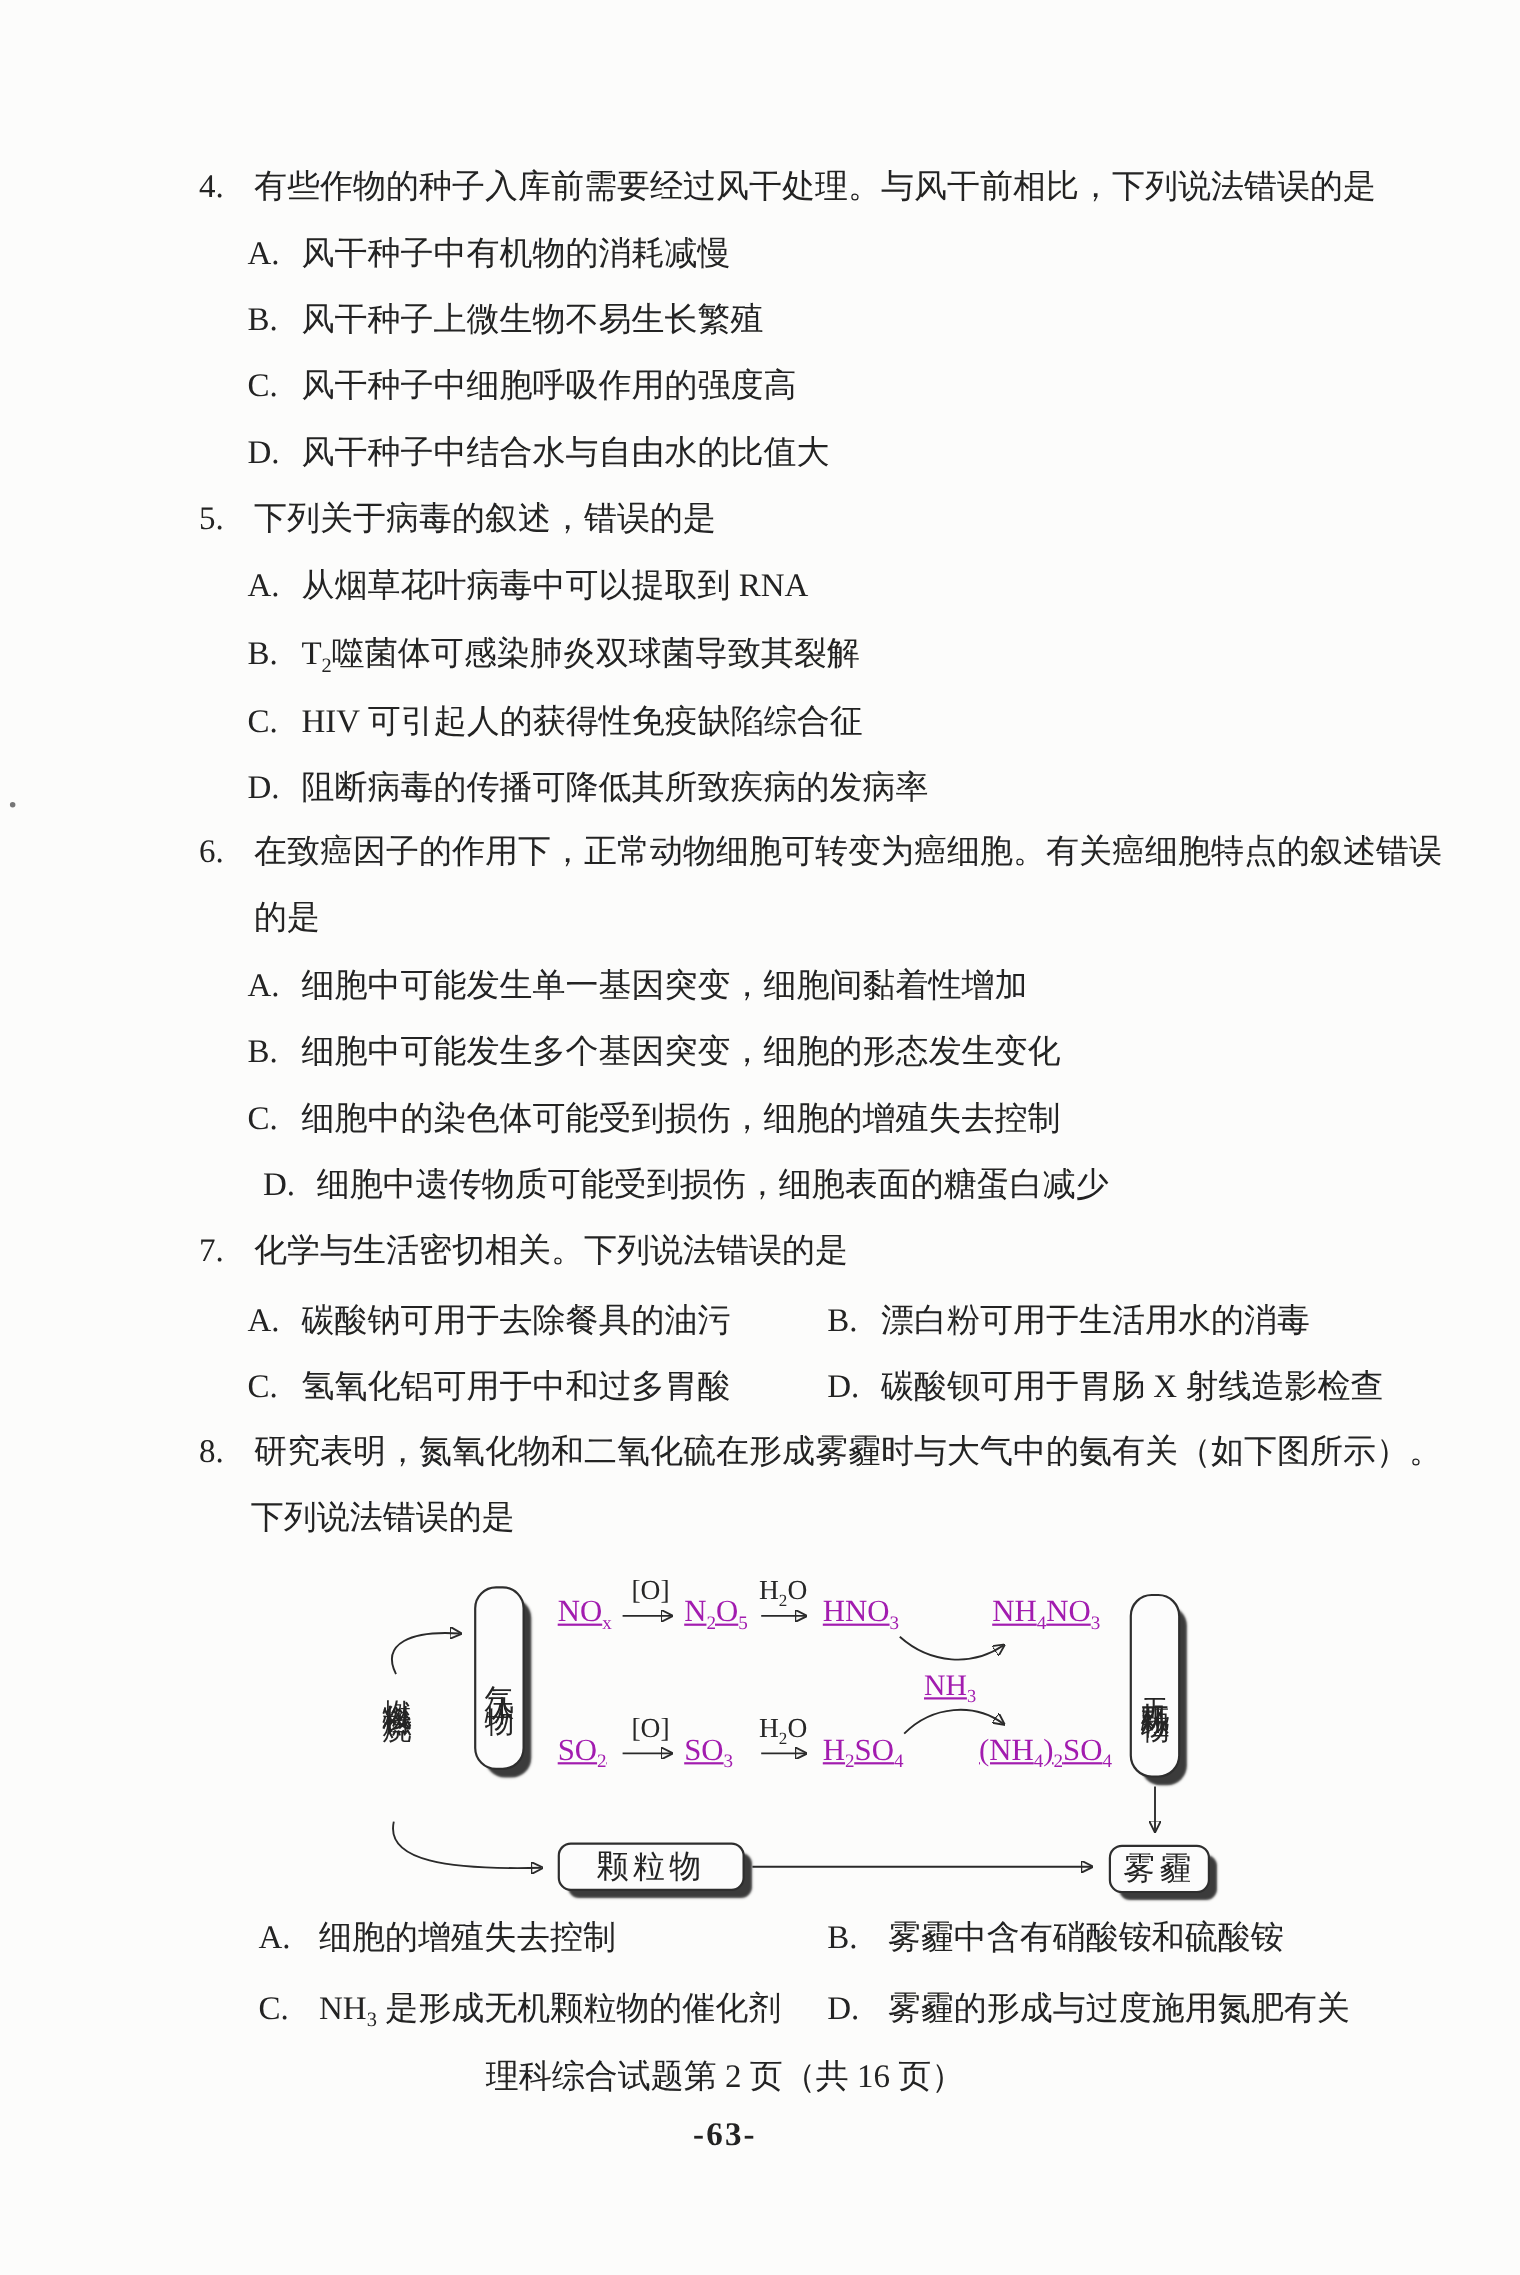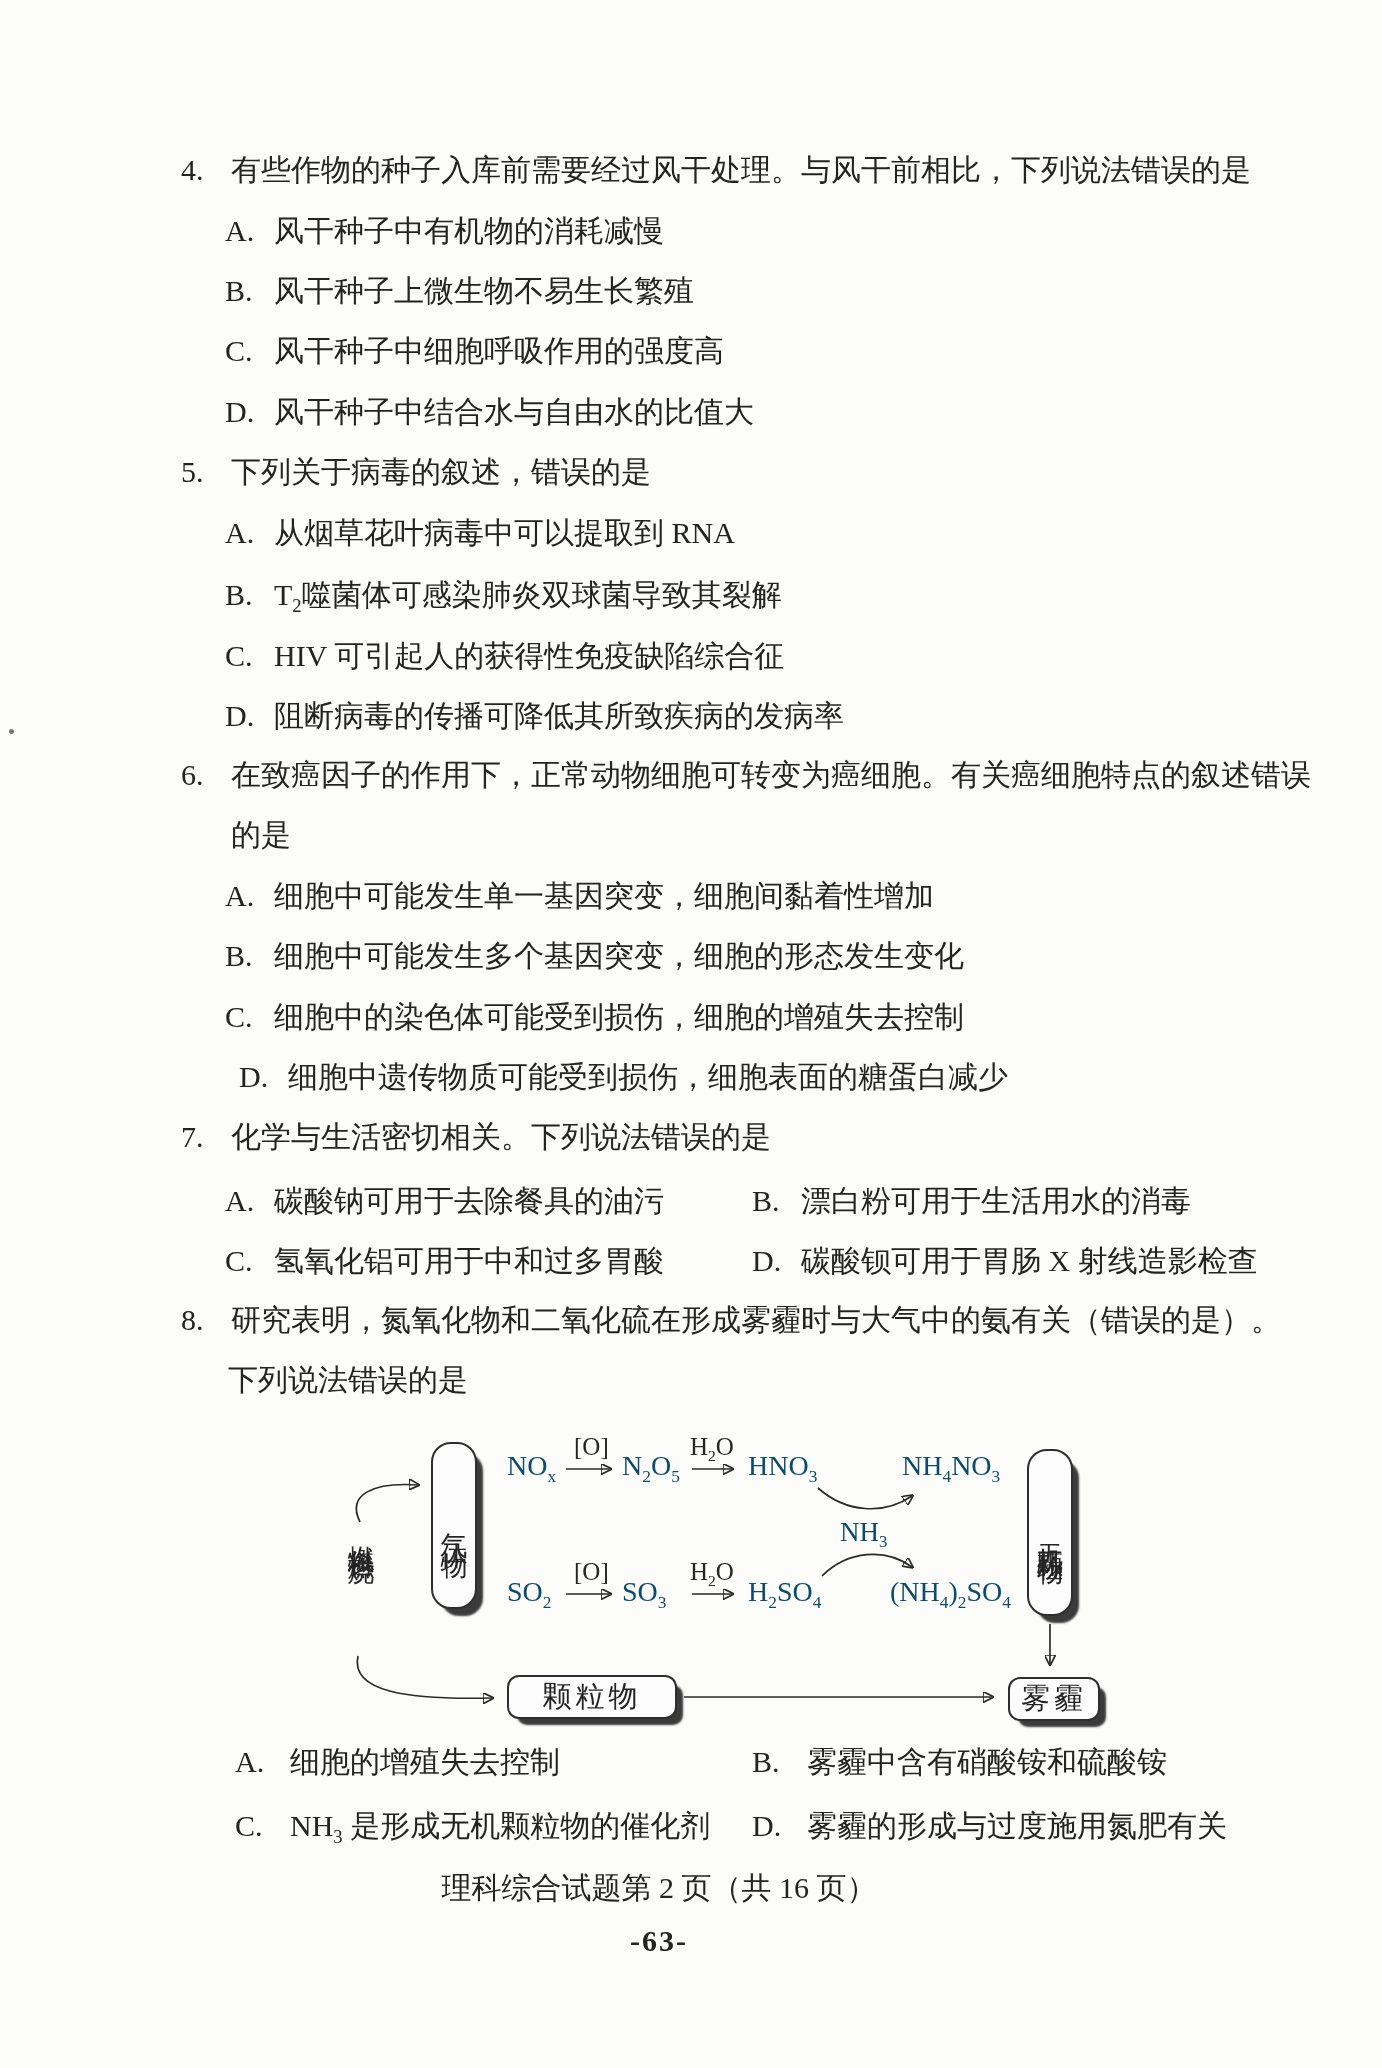--- a/index.html
+++ b/index.html
@@ -17,21 +17,21 @@
     font-size:30px; line-height:38px; color:#232323;margin-left:22px;
   }
   .num { display:inline-block; width:50px; }
   .lbl { display:inline-block; width:49px; }
   .lbl8 { display:inline-block; width:55px; }
   .center { left:0; width:1274px; text-align:center; }
   .pageno { font-weight:bold; letter-spacing:2px; }
   
   .fm {
     position:absolute; white-space:nowrap;
-    font-size:28px; line-height:32px; color:#0c4a6e;
+    font-size:28px; line-height:32px; color:#a21caf;text-decoration:underline;
   }
   .al { position:absolute; white-space:nowrap; font-size:25px; line-height:28px; color:#262626; }
   sub { font-size:62%; line-height:0; }
   .dbox {
     position:absolute; background:#fcfcfc;
     border:2px solid #2e2e2e; box-sizing:border-box;
     display:flex; align-items:center; justify-content:center;
     color:#242424;
   }
   .vbox {
@@ -78,21 +78,21 @@
   <div class="ln" style="left:203px;top:937px"><span class="lbl">B.</span><span>细胞中可能发生多个基因突变，细胞的形态发生变化</span></div>
   <div class="ln" style="left:203px;top:998px"><span class="lbl">C.</span><span>细胞中的染色体可能受到损伤，细胞的增殖失去控制</span></div>
   <div class="ln" style="left:217px;top:1058px"><span class="lbl">D.</span><span>细胞中遗传物质可能受到损伤，细胞表面的糖蛋白减少</span></div>
 
   <div class="ln" style="left:159px;top:1118px"><span class="num">7.</span><span>化学与生活密切相关。下列说法错误的是</span></div>
   <div class="ln" style="left:203px;top:1182px"><span class="lbl">A.</span><span>碳酸钠可用于去除餐具的油污</span></div>
   <div class="ln" style="left:730px;top:1182px"><span class="lbl">B.</span><span>漂白粉可用于生活用水的消毒</span></div>
   <div class="ln" style="left:203px;top:1242px"><span class="lbl">C.</span><span>氢氧化铝可用于中和过多胃酸</span></div>
   <div class="ln" style="left:730px;top:1242px"><span class="lbl">D.</span><span>碳酸钡可用于胃肠 X 射线造影检查</span></div>
 
-  <div class="ln" style="left:159px;top:1301px"><span class="num">8.</span><span>研究表明，氮氧化物和二氧化硫在形成雾霾时与大气中的氨有关（错误的是）。</span></div>
+  <div class="ln" style="left:159px;top:1301px"><span class="num">8.</span><span>研究表明，氮氧化物和二氧化硫在形成雾霾时与大气中的氨有关（如下图所示）。</span></div>
   <div class="ln" style="left:206px;top:1361px"><span>下列说法错误的是</span></div>
 
   <svg class="arrows" width="1382" height="2068" viewBox="0 0 1382 2068">
     <defs>
       <marker id="ah" viewBox="0 0 11 11" refX="9" refY="5.5" markerWidth="11" markerHeight="11" markerUnits="userSpaceOnUse" orient="auto">
         <path d="M0,0 L11,5.5 L0,11 Z" fill="#2a2a2a" stroke="none"></path>
       </marker>
     </defs>
     <path d="M360 1522 C346 1494 374 1482 418 1485" marker-end="url(#ah)"></path>
     <path d="M358 1656 C350 1692 408 1700 492 1698" marker-end="url(#ah)"></path>

